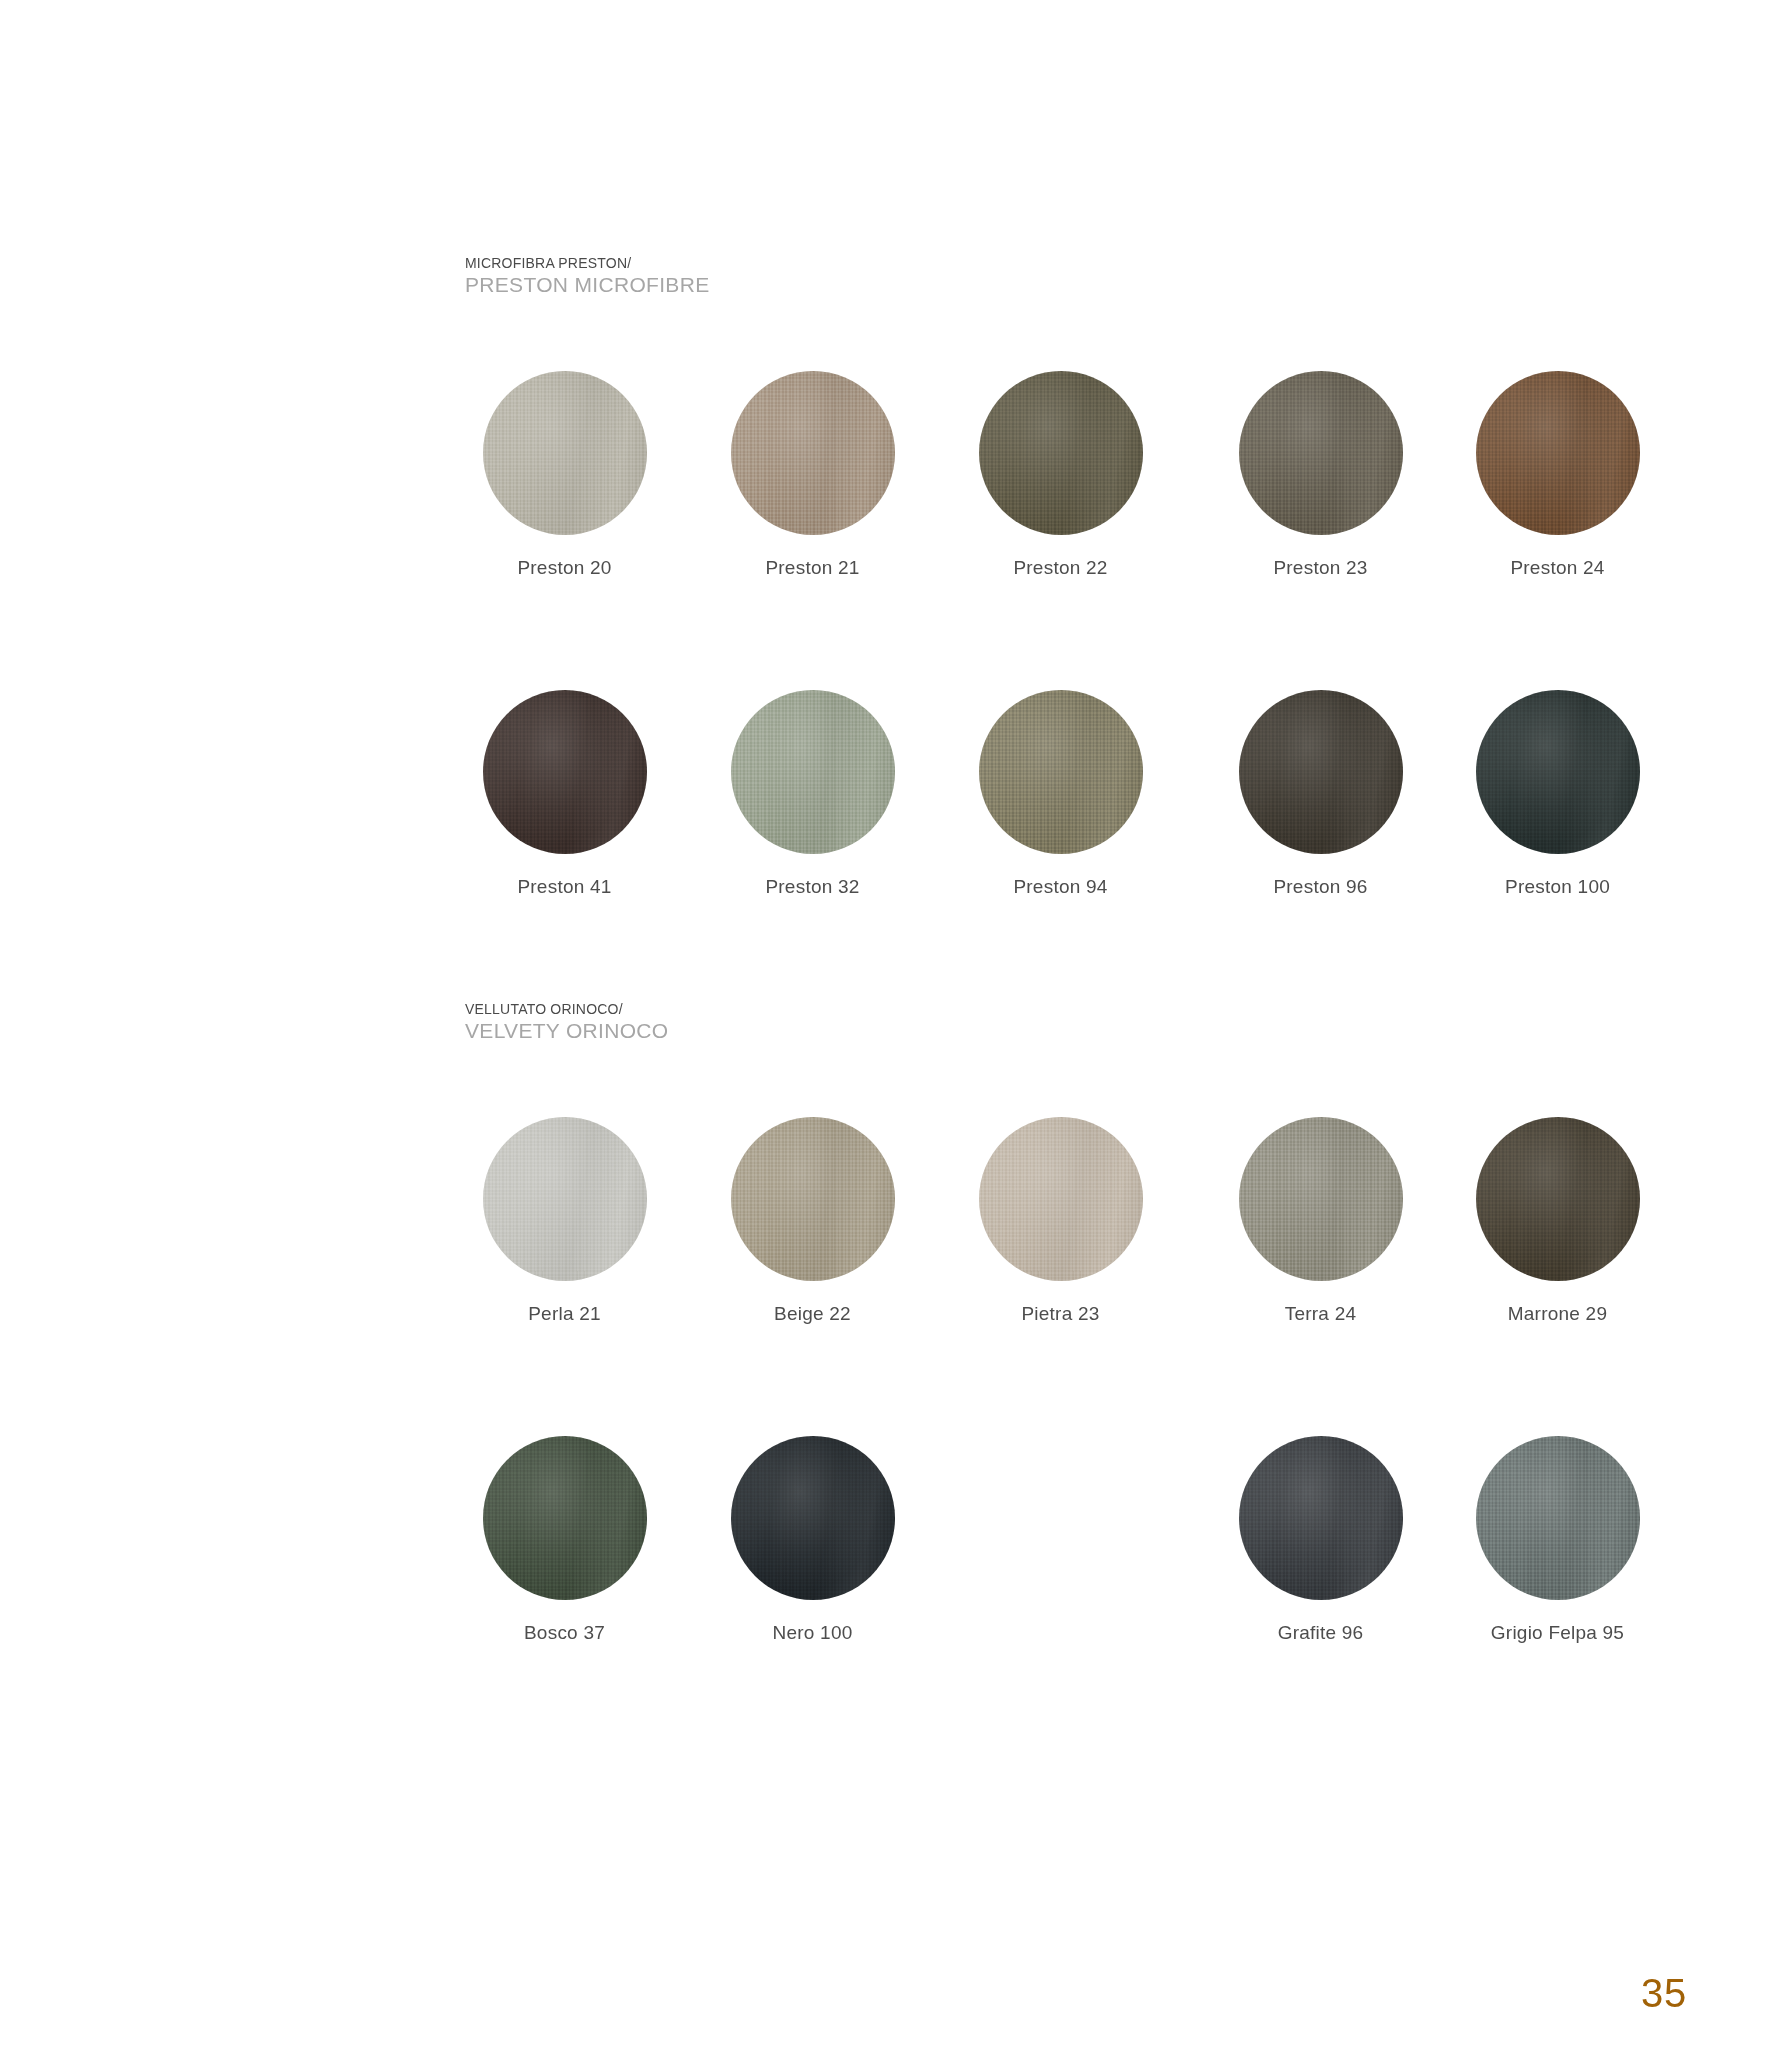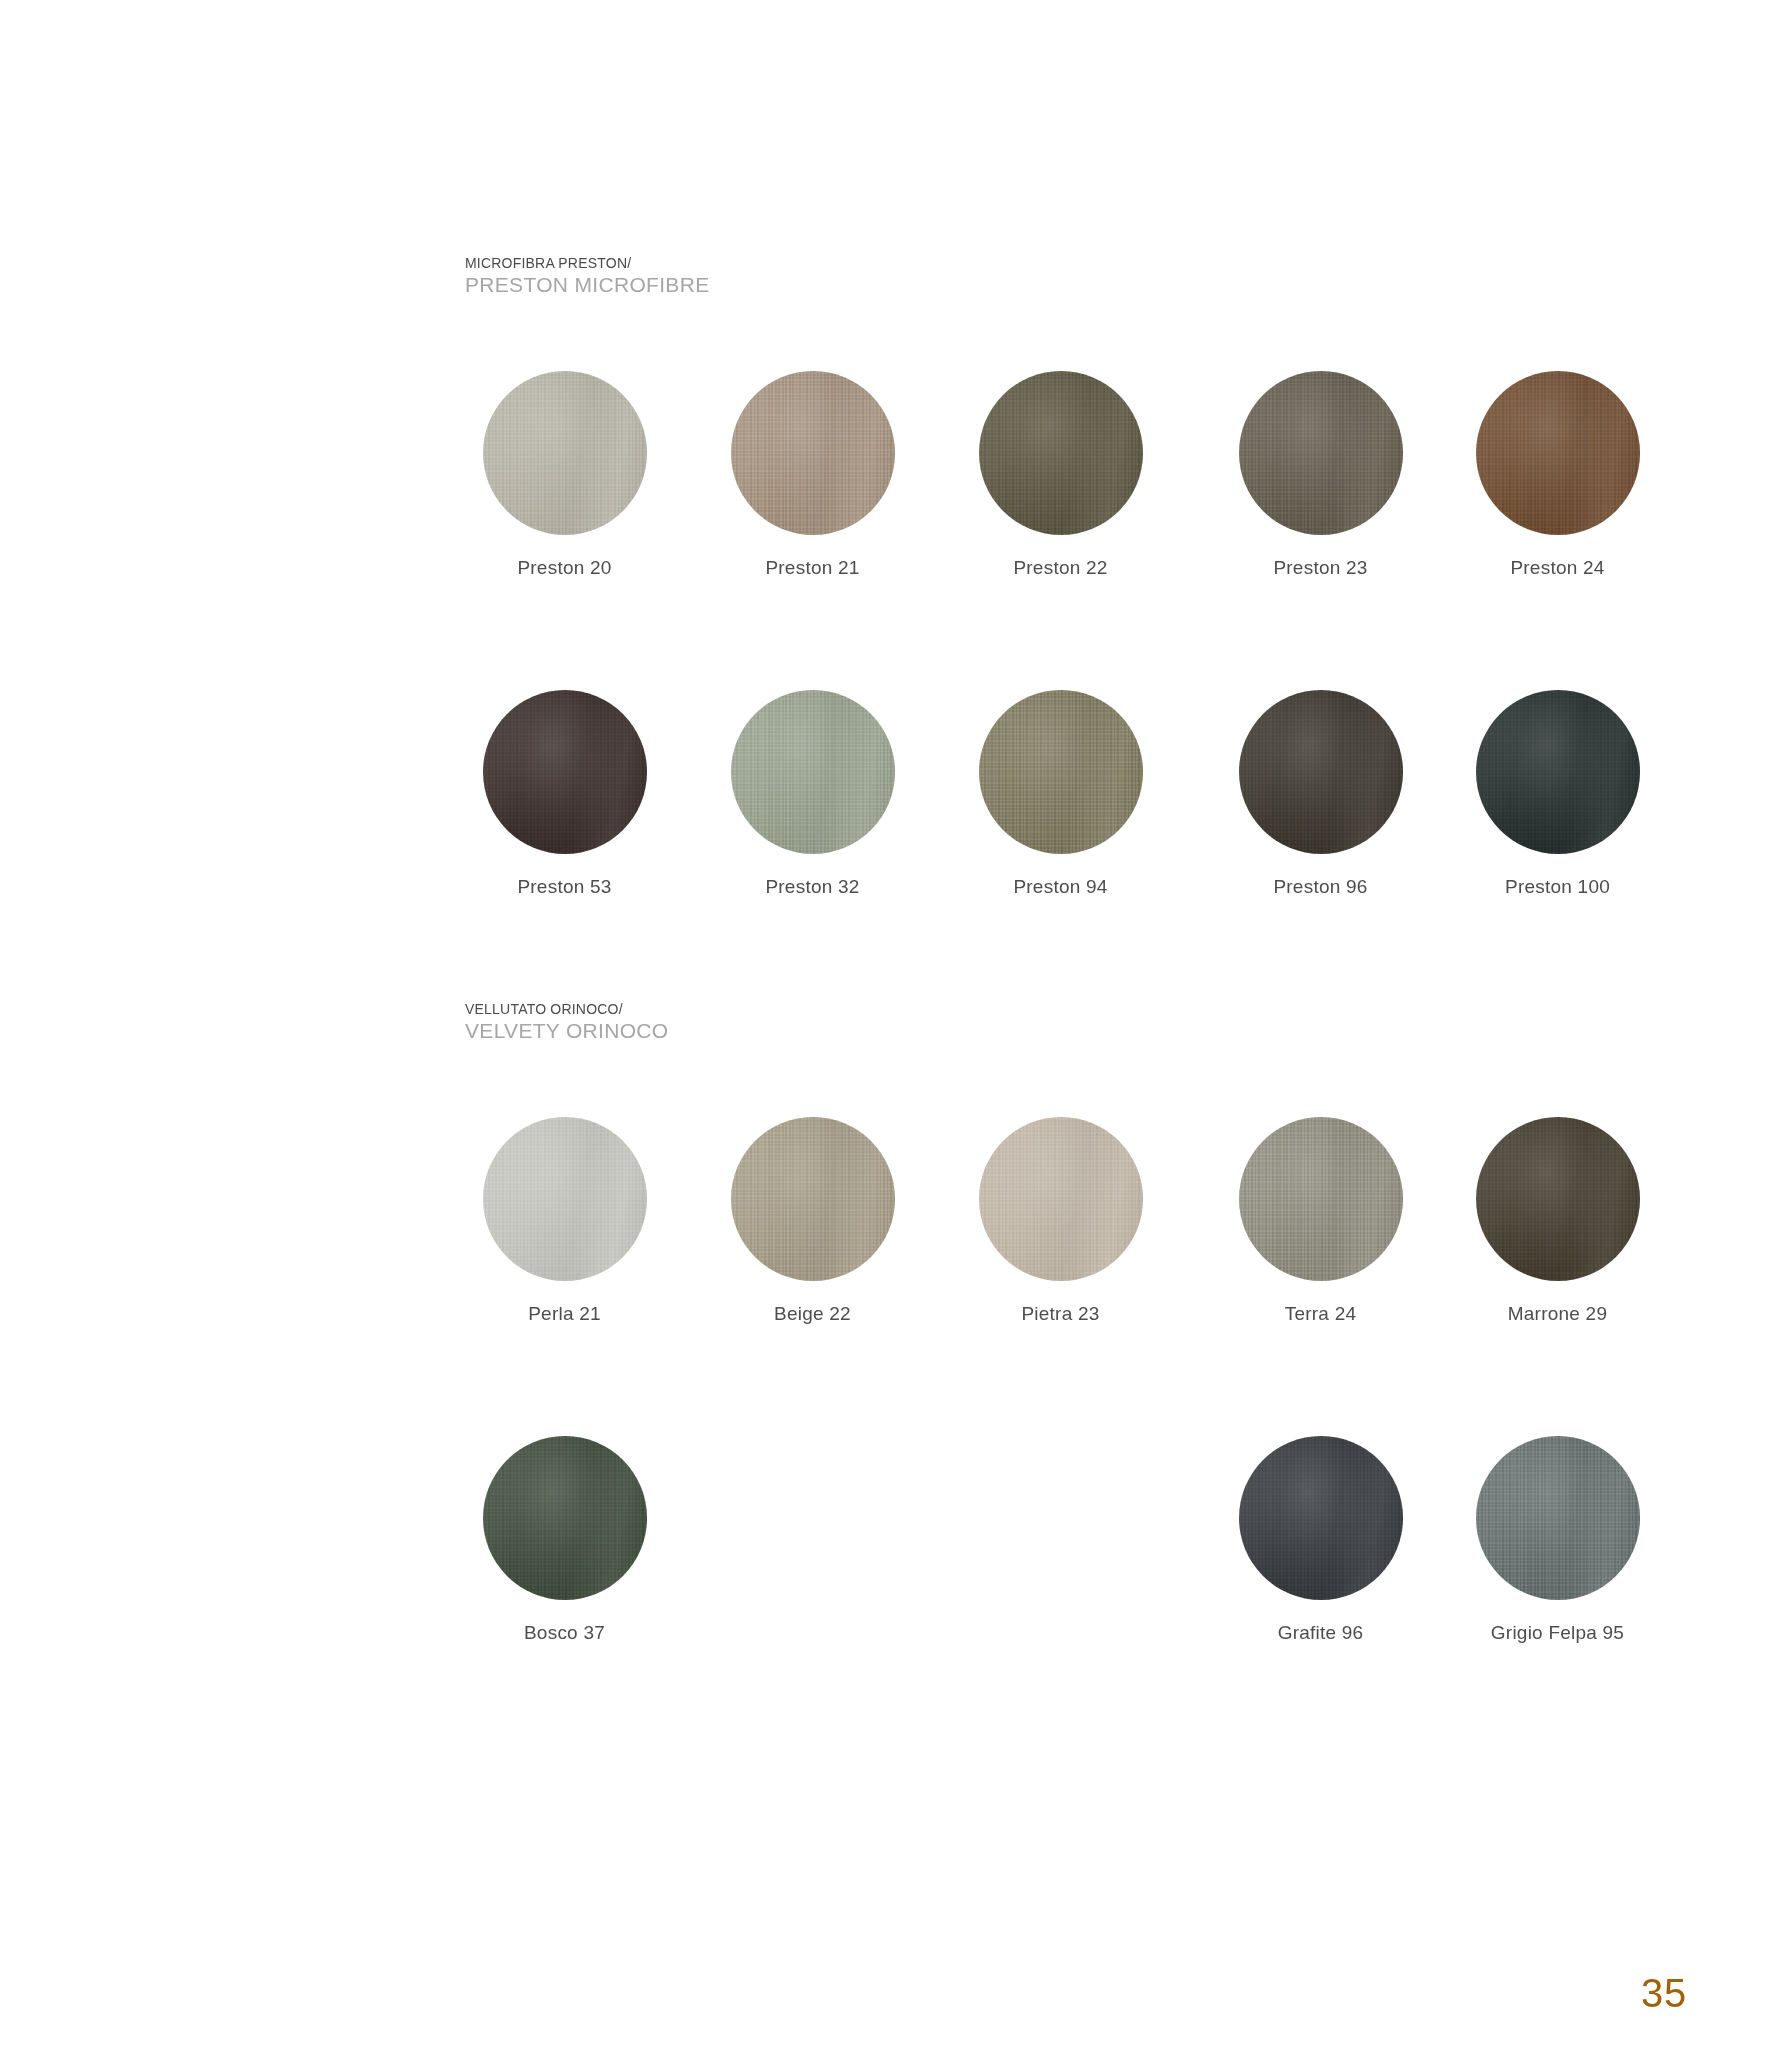--- a/index.html
+++ b/index.html
@@ -196,21 +196,21 @@
           </div>
           <span class="swatch-label">Preston 24</span>
         </div>
       </div>
 
       <div class="row">
         <div class="cell c0">
           <div class="disc-wrap">
             <div class="disc" style="background-color: rgb(58, 46, 42);"></div>
           </div>
-          <span class="swatch-label">Preston 53</span>
+          <span class="swatch-label">Preston 41</span>
         </div>
         <div class="cell c1">
           <div class="disc-wrap">
             <div class="disc" style="background-color: rgb(151, 160, 141);"></div>
           </div>
           <span class="swatch-label">Preston 32</span>
         </div>
         <div class="cell c2 drop-sm">
           <div class="disc-wrap">
             <div class="disc" style="background-color: rgb(125, 120, 95);"></div>
@@ -275,20 +275,26 @@
         </div>
       </div>
 
       <div class="row">
         <div class="cell c0">
           <div class="disc-wrap">
             <div class="disc" style="background-color: rgb(63, 76, 60);"></div>
           </div>
           <span class="swatch-label">Bosco 37</span>
         </div>
+        <div class="cell c1">
+          <div class="disc-wrap">
+            <div class="disc" style="background-color: rgb(32, 38, 42);"></div>
+          </div>
+          <span class="swatch-label">Nero 100</span>
+        </div>
         <div class="cell c3">
           <div class="disc-wrap">
             <div class="disc" style="background-color: rgb(54, 58, 62);"></div>
           </div>
           <span class="swatch-label">Grafite 96</span>
         </div>
         <div class="cell c4">
           <div class="disc-wrap">
             <div class="disc" style="background-color: rgb(102, 112, 110);"></div>
           </div>

